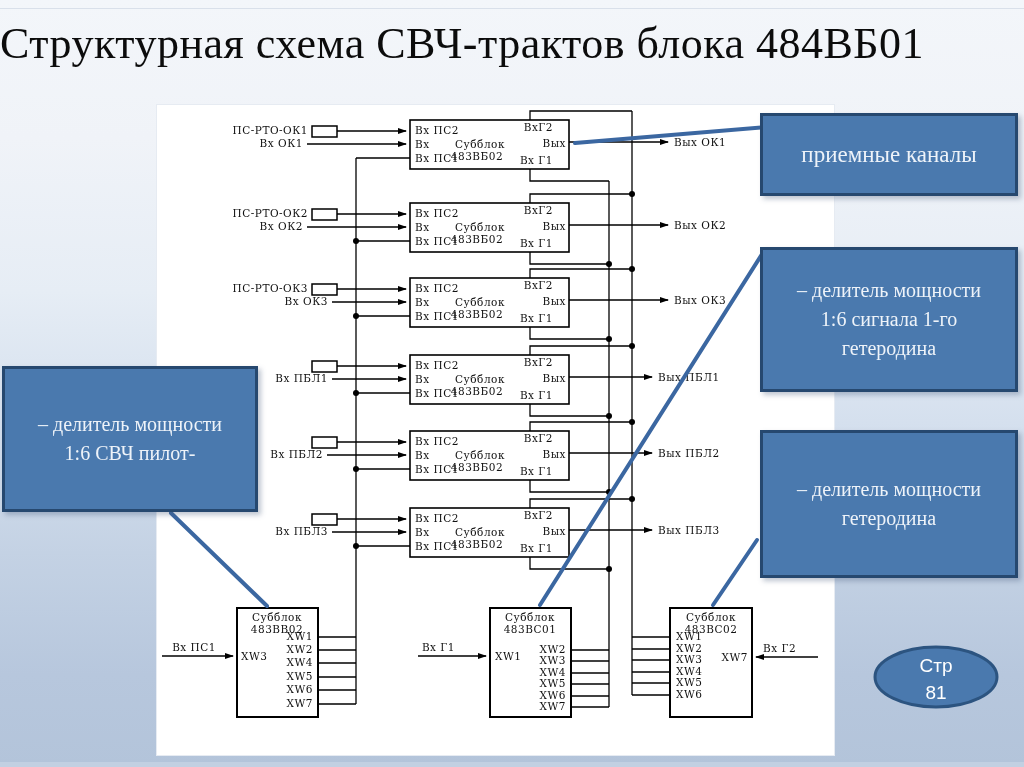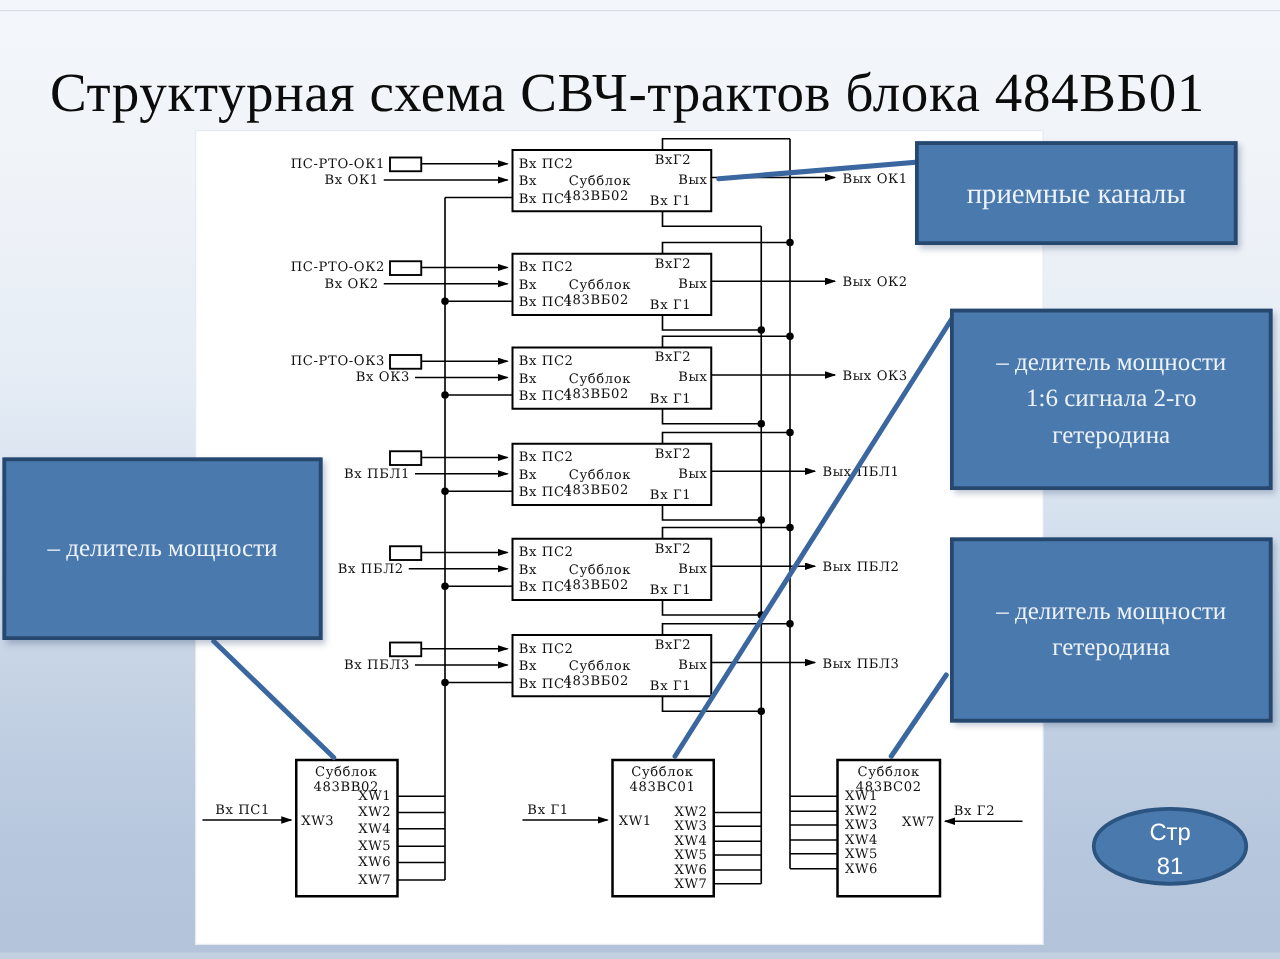--- a/index.html
+++ b/index.html
@@ -1,42 +1,42 @@
 <!DOCTYPE html>
 <html><head>
 <meta charset="utf-8">
 <style>
   html,body{margin:0;padding:0;}
   body{width:1024px;height:767px;overflow:hidden;font-family:"Liberation Sans",sans-serif;}
   .slide{position:relative;width:1024px;height:767px;
     background:linear-gradient(180deg,#f3f6fa 0%,#f0f3f8 18%,#e6edf5 38%,#d5e0ee 55%,#c4d2e4 72%,#b7c7dd 88%,#b3c4da 100%);}
   .top-rule{position:absolute;left:0;top:8px;width:1024px;height:1px;background:#d9e0ea;}
   .bottom-band{position:absolute;left:0;bottom:0;width:1024px;height:5px;background:#c2d0e2;}
-  .title{position:absolute;left:0;top:18px;width:964px;text-align:right;
-    font-family:"Liberation Serif",serif;font-size:44px;letter-spacing:.5px;color:#0c0c0c;white-space:nowrap;margin-top:31px;}
+  .title{position:absolute;left:0;top:18px;width:964px;text-align:left;
+    font-family:"Liberation Serif",serif;font-size:44px;letter-spacing:.5px;color:#0c0c0c;white-space:nowrap;}
   .panel{position:absolute;left:157px;top:105px;width:677px;height:650px;background:#ffffff;
     box-shadow:0 0 0 1px #e6ebf2;}
   svg.diagram{position:absolute;left:0;top:0;width:1024px;height:767px;}
   
   .blk{fill:#ffffff;stroke:#000000;stroke-width:1.6;}
   .blk2{fill:#ffffff;stroke:#000000;stroke-width:2;}
   .att{fill:#ffffff;stroke:#000000;stroke-width:1.5;}
   .wire{stroke:#000000;stroke-width:1.3;fill:none;}
   .dot{fill:#000000;}
   text{font-family:"DejaVu Serif",serif;}
   .lbl{font-size:10.5px;fill:#111111;letter-spacing:.5px;}
   .ptr{stroke:#3b67a1;stroke-width:4;stroke-linecap:round;}
   .badge{fill:#4a79ae;stroke:#2c5480;stroke-width:3;}
   .badge-t{font-family:"Liberation Sans",sans-serif;font-size:19px;fill:#ffffff;text-anchor:middle;}
   
   .callout{position:absolute;box-sizing:border-box;background:#4a79ae;border:3px solid #26486f;
     color:#eef3f9;font-family:"Liberation Serif",serif;display:flex;flex-direction:column;
     justify-content:center;text-align:center;box-shadow:3px 3px 5px rgba(70,90,120,.35);}
   .callout span{display:block;line-height:1.45;}
-  .c1{left:732px;top:113px;width:258px;height:83px;font-size:23px;justify-content:center;}
+  .c1{left:760px;top:113px;width:258px;height:83px;font-size:23px;justify-content:center;}
   .c2{left:760px;top:247px;width:258px;height:145px;font-size:20px;}
   .c3{left:760px;top:430px;width:258px;height:148px;font-size:20px;}
   .c4{left:2px;top:366px;width:256px;height:146px;font-size:20px;}
 </style>
 </head>
 <body>
 
 <div class="slide">
   <div class="top-rule"></div>
   <div class="title">Структурная схема СВЧ-трактов блока 484ВБ01</div>
@@ -265,25 +265,26 @@
       <text class="badge-t" x="936" y="672">Стр</text>
       <text class="badge-t" x="936" y="699">81</text>
     </g>
   </svg>
 
   <div class="callout c1">
     <span>приемные каналы</span>
   </div>
   <div class="callout c2">
     <span>– делитель мощности</span>
-    <span>1:6 сигнала 2-го</span>
+    <span>1:6 сигнала 1-го</span>
     <span>гетеродина</span>
   </div>
   <div class="callout c3">
     <span>– делитель мощности</span>
     <span>гетеродина</span>
   </div>
   <div class="callout c4">
     <span>– делитель мощности</span>
+    <span>1:6 СВЧ пилот-</span>
   </div>
 
   <div class="bottom-band"></div>
 </div>
 
 </body></html>

